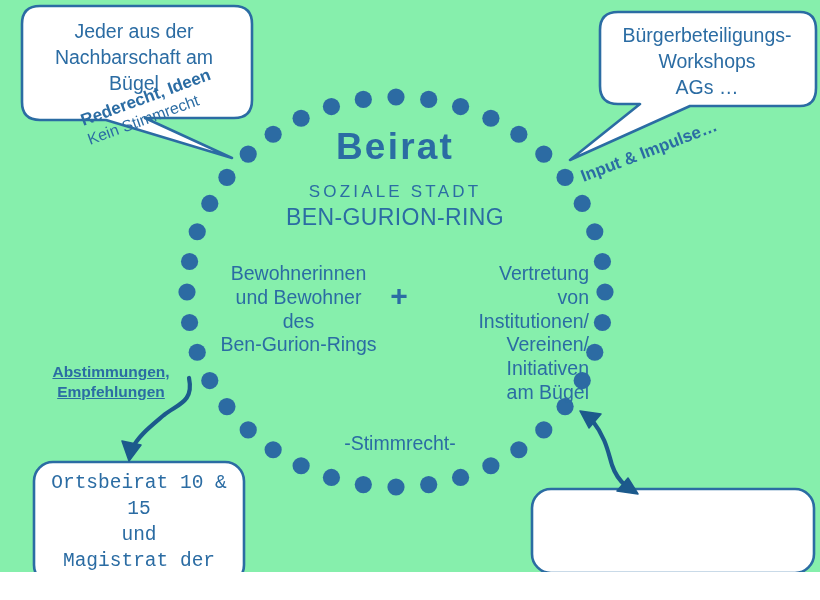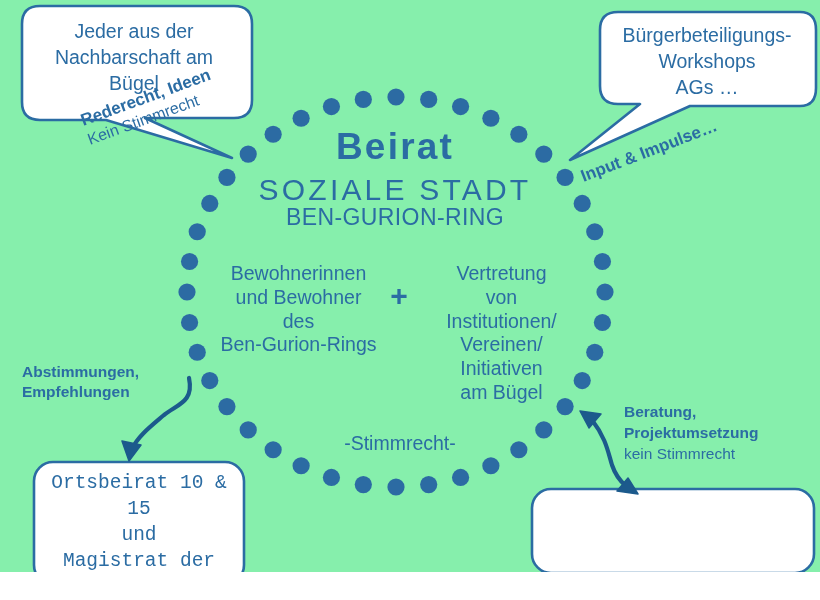--- a/index.html
+++ b/index.html
@@ -41,24 +41,24 @@
   
   #title-main {
     font-size: 37px;
     font-weight: bold;
     letter-spacing: 2.2px;
     left: 220px;
     top: 124px;
     width: 350px;
   }
   #title-sub1 {
-    font-size: 30px;
+    font-size: 17px;
     letter-spacing: 3.2px;
     left: 220px;
-    top: 172px;
+    top: 182px;
     width: 350px;
   }
   #title-sub2 {
     font-size: 23px;
     letter-spacing: 0.4px;
     left: 220px;
     top: 203px;
     width: 350px;
   }
 
@@ -67,20 +67,21 @@
     font-size: 19.5px;
     left: 196px;
     top: 262px;
     width: 205px;
   }
   #col-right {
     font-size: 19.5px;
     left: 414px;
     top: 262px;
     width: 175px;
+    text-align: right;
   }
   #plus-sign {
     font-size: 30px;
     font-weight: bold;
     left: 385px;
     top: 278px;
     width: 28px;
   }
   #stimmrecht {
     font-size: 19.5px;
@@ -120,25 +121,26 @@
     font-weight: bold;
     text-align: left;
   }
 
   
   #lbl-abstimmungen {
     position: absolute;
     left: 22px;
     top: 362px;
     width: 178px;
-    text-align: left;
+    text-align: center;
     font-size: 15.5px;
     font-weight: bold;
     line-height: 1.32;
     color: #2b6ca3;
+    text-decoration: underline;
   }
   #lbl-beratung {
     position: absolute;
     left: 624px;
     top: 402px;
     width: 190px;
     text-align: left;
     font-size: 15.5px;
     line-height: 1.34;
     color: #2b6ca3;
@@ -285,20 +287,15 @@
   <div class="txt" id="stimmrecht">-Stimmrecht-</div>
 
   <div id="lbl-abstimmungen" style="white-space: pre-line;">Abstimmungen,
 Empfehlungen</div>
 
   <div class="txt bubble-text" id="box-bl-text">Ortsbeirat 10 &amp; 15
 und
 Magistrat der Stadt
 Frankfurt am Main</div>
 
-  <div id="lbl-beratung">
-    <span class="b1">Beratung,</span>
-    <span class="b2">Projektumsetzung</span>
-    <span class="b3">kein Stimmrecht</span>
-  </div>
 
 
 </div>
 
 </body></html>

